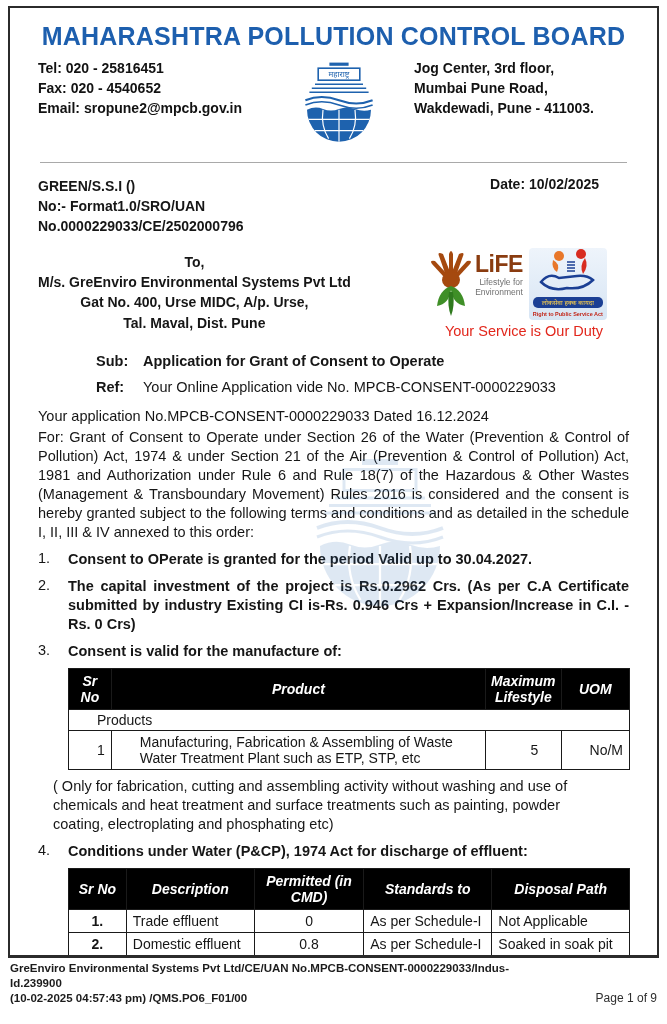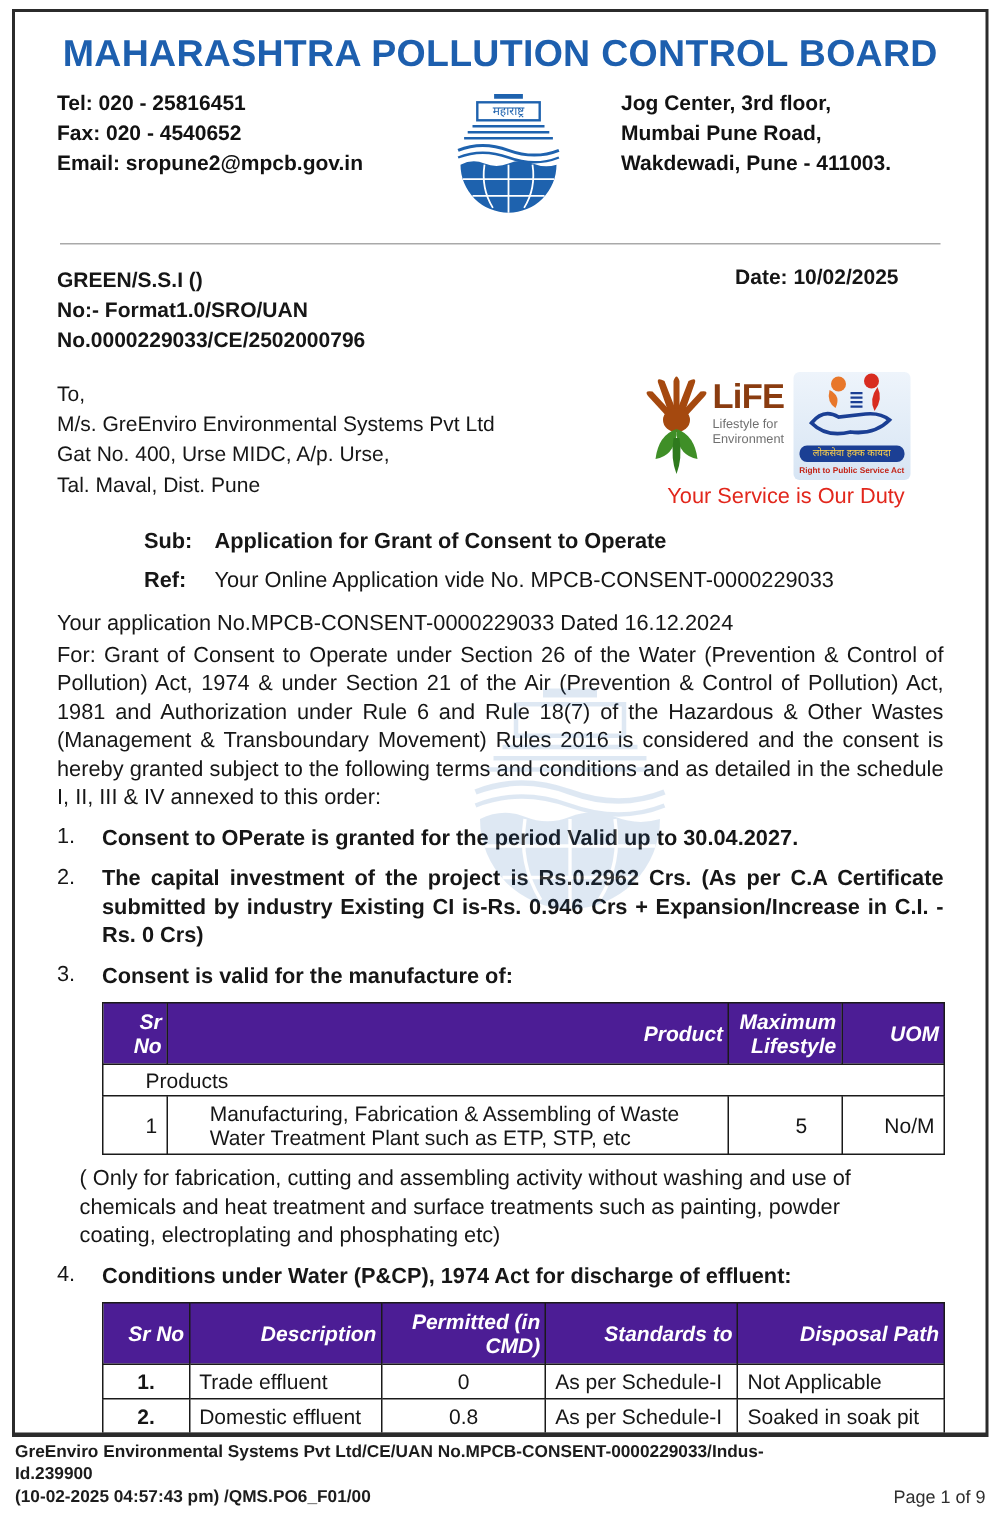--- a/index.html
+++ b/index.html
@@ -19,25 +19,25 @@
   .address-block { width:215px; font-size:14px; font-weight:bold; line-height:1.42; color:#121212; }
   .header-divider { border:0; border-top:1.5px solid #a9a9a9; margin:8px 2px 0; }
 
   
   .meta-row { display:flex; justify-content:space-between; margin-top:13px; font-size:14px; font-weight:bold; }
   .meta-left { line-height:1.45; }
   .meta-date { padding-right:30px; }
 
   
   .recipient-row { display:flex; justify-content:space-between; margin-top:15px; }
-  .to-block { font-size:14px; font-weight:normal; line-height:1.45; }
+  .to-block { font-size:14px; font-weight:bold; line-height:1.45;text-align:center; }
   .logo-cluster { width:190px; flex:none; margin-right:10px; margin-top:-4px; }
   .logo-pair { display:flex; gap:6px; align-items:flex-start; }
   .life-logo { display:flex; gap:2px; }
-  .life-text-col { padding-top:6px; }
+  .life-text-col { padding-top:6px;text-align:right; }
   .life-word { font-size:23px; font-weight:bold; color:#8a3c10; line-height:.9; letter-spacing:-.5px; }
   .life-sub { font-size:8.5px; color:#6f6f6f; line-height:1.15; margin-top:4px; }
   .rts-logo { width:78px; height:72px; background:linear-gradient(#eef4fb,#d7e5f4); border-radius:4px; position:relative; overflow:hidden; }
   .rts-pill { position:absolute; left:4px; right:4px; bottom:12px; height:11px; background:#1b3f94; border-radius:5px; color:#ffd24a; font-size:6.5px; text-align:center; line-height:11px; }
   .rts-act { position:absolute; left:0; right:0; bottom:3px; color:#c22417; font-size:5.5px; font-weight:bold; text-align:center; }
   .service-motto { color:#e2271c; font-size:14.5px; margin-top:3px; text-align:center; }
 
   
   .sub-line { display:flex; margin:14px 0 0 58px; font-size:14.5px; }
   .sub-label { width:47px; font-weight:bold; flex:none; }
@@ -48,21 +48,21 @@
   
   .app-line { font-size:14.5px; margin-top:13px; }
   .for-para { font-size:14.5px; text-align:justify; line-height:1.32; margin-top:4px; }
 
   .cond-item { display:flex; margin-top:8px; font-size:14.5px; }
   .cond-no { width:30px; flex:none; }
   .cond-text { font-weight:bold; line-height:1.3; text-align:justify; }
 
   
   table { border-collapse:collapse; margin:7px 0 0 30px; width:562px; font-size:14px; }
-  th { background:#4c1d95; color:#fff; font-weight:bold; font-style:italic; border:1.2px solid #1a1a1a; padding:4px 3px; text-align:right; }
+  th { background:#000000; color:#fff; font-weight:bold; font-style:italic; border:1.2px solid #1a1a1a; padding:4px 3px; text-align:center; }
   td { border:1.2px solid #1a1a1a; padding:3px 6px; vertical-align:middle; }
   .c { text-align:center; }
   .products-cell { padding:2px 6px; }
   .prod-table td { height:auto;padding-left:28px; }
 
   .product-note { font-size:14.5px; line-height:1.32; margin:7px 0 0 15px; width:540px; }
 
   
   .watermark { position:absolute; left:295px; top:448px; width:150px; opacity:.14; pointer-events:none; }
 

